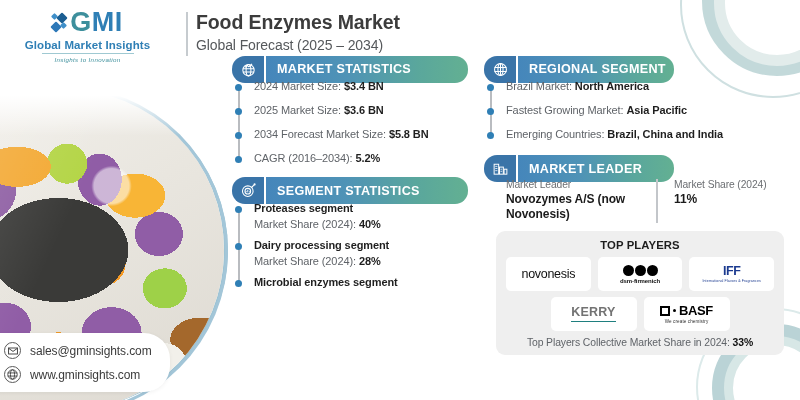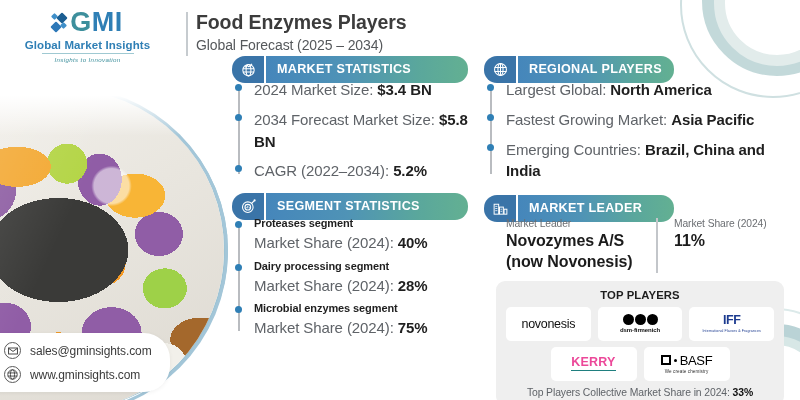--- a/index.html
+++ b/index.html
@@ -122,57 +122,57 @@
   .bullets::before {
     content:""; position:absolute; left:5.5px; top:8px; bottom:8px; width:2px;
     background:#b9bcc0;
   }
   .bullet { position:relative; margin-bottom:8px; }
   .bullet:last-child { margin-bottom:0; }
   .bullet::before {
     content:""; position:absolute; left:-19.5px; top:5px; width:7px; height:7px;
     border-radius:50%; background:#2f7fb5;
   }
-  .b-line { font-size:15px; color:#5f6368; letter-spacing:-.1px; line-height:1.45; }
+  .b-line { font-size:11px; color:#5f6368; letter-spacing:-.1px; line-height:1.45; }
   .b-line b { color:#1f1f1f; font-weight:700; }
   .b-title { font-size:11px; font-weight:700; color:#1f1f1f; letter-spacing:-.1px; line-height:1.45; }
   .seg-bullet { margin-bottom:5px; }
 
   
   .leader-body { display:flex; padding-left:22px; gap:0; }
   .leader-col { flex:0 0 150px; }
   .leader-col.second { padding-left:16px; border-left:2px solid #c3c6ca; }
   .ml-label { font-size:10.3px; color:#6b6e72; letter-spacing:-.1px; margin-bottom:2px; }
-  .ml-value { font-size:16px; font-weight:700; color:#1b1b1b; line-height:1.3; letter-spacing:-.1px; }
+  .ml-value { font-size:12px; font-weight:700; color:#1b1b1b; line-height:1.3; letter-spacing:-.1px; }
 
   
   .players-card {
     margin-top:8px; margin-left:12px; width:288px;
     background:#efefef; border-radius:9px; padding:8px 10px 7px;
   }
   .players-title { text-align:center; font-size:11.3px; font-weight:700; color:#1d1d1d; letter-spacing:.1px; margin-bottom:6px; }
   .logo-row { display:flex; justify-content:center; gap:7px; margin-bottom:6px; }
   .logo-box {
     background:#fff; border-radius:5px; height:34px; display:flex; flex-direction:column;
     align-items:center; justify-content:center; padding:4px 6px;
   }
   .lb-1 { width:86px; } .lb-2 { width:86px; } .lb-3 { width:86px; }
   .lb-4 { width:86px; } .lb-5 { width:86px; }
   .t-novonesis { font-size:12.5px; color:#111; letter-spacing:-.3px; font-weight:400; }
   .dsm-dots { display:flex; gap:1px; align-items:center; }
   .dsm-dot { width:11px; height:11px; border-radius:50%; background:#000; }
   .t-dsm { font-size:6px; color:#111; font-weight:700; margin-top:2px; letter-spacing:-.1px; }
   .t-iff { font-size:12.5px; font-weight:800; color:#1b3a8f; letter-spacing:-.5px; line-height:1; }
   .t-iff-sub { font-size:3.6px; color:#1b3a8f; letter-spacing:.1px; margin-top:2px; }
-  .t-kerry { font-size:12.5px; font-weight:800; color:#ec4899; letter-spacing:.2px; line-height:1;
+  .t-kerry { font-size:12.5px; font-weight:800; color:#737373; letter-spacing:.2px; line-height:1;
              border-bottom:1.6px solid #1f7f7f; padding-bottom:2px; }
   .basf-row { display:flex; align-items:center; gap:3px; }
   .basf-sq { width:10px; height:10px; border:2.4px solid #000; background:#fff; }
   .basf-dot { width:3px; height:3px; border-radius:50%; background:#000; }
-  .t-basf { font-size:13px; font-weight:400; color:#000; letter-spacing:-.4px; line-height:1; }
+  .t-basf { font-size:13px; font-weight:700; color:#000; letter-spacing:-.4px; line-height:1; }
   .t-basf-sub { font-size:4.6px; color:#333; margin-top:2px; letter-spacing:.1px; }
   .players-foot { text-align:center; font-size:10.4px; color:#5f6368; letter-spacing:-.1px; }
   .players-foot b { color:#111; font-weight:700; }
 </style>
 </head>
 <body>
 
 <div class="canvas">
 
   <div class="arc arc-tr-2"></div>
@@ -202,21 +202,21 @@
           </span>
       </span>
       <span class="gmi-text"><span class="g-g">G</span><span class="g-m">M</span><span class="g-i">I</span></span>
     </div>
     <div class="logo-name">Global Market Insights</div>
     <div class="logo-tag">Insights to Innovation</div>
   </div>
 
   <div class="title-divider"></div>
   <div class="title-wrap">
-    <div class="main-title">Food Enzymes Players</div>
+    <div class="main-title">Food Enzymes Market</div>
     <div class="sub-title">Global Forecast (2025 – 2034)</div>
   </div>
 
   <div class="col-left">
 
     <div>
       <div class="pill-head">
         <span class="pill-icon">
           <svg width="17" height="17" viewBox="0 0 24 24" fill="none" stroke="#ffffff" stroke-width="1.5">
             <circle cx="12" cy="13" r="8"></circle>
@@ -225,24 +225,27 @@
             <path d="M7 9l3-3 2.6 2.2L17 4" stroke="#ffffff" stroke-width="1.6"></path>
           </svg>
         </span>
         <span class="pill-label">MARKET STATISTICS</span>
       </div>
       <div class="bullets">
         <div class="bullet">
           <div class="b-line"><span>2024 Market Size:</span> <b>$3.4 BN</b></div>
         </div>
         <div class="bullet">
+          <div class="b-line"><span>2025 Market Size:</span> <b>$3.6 BN</b></div>
+        </div>
+        <div class="bullet">
           <div class="b-line"><span>2034 Forecast Market Size:</span> <b>$5.8 BN</b></div>
         </div>
         <div class="bullet">
-          <div class="b-line"><span>CAGR (2022–2034):</span> <b>5.2%</b></div>
+          <div class="b-line"><span>CAGR (2016–2034):</span> <b>5.2%</b></div>
         </div>
       </div>
     </div>
 
     <div style="margin-top:17px;">
       <div class="pill-head">
         <span class="pill-icon">
           <svg width="17" height="17" viewBox="0 0 24 24" fill="none" stroke="#ffffff" stroke-width="1.5">
             <circle cx="11" cy="13" r="7.5"></circle>
               <circle cx="11" cy="13" r="4"></circle>
@@ -257,42 +260,41 @@
         <div class="bullet seg-bullet">
           <div class="b-title">Proteases segment</div>
           <div class="b-line"><span>Market Share (2024):</span> <b>40%</b></div>
         </div>
         <div class="bullet seg-bullet">
           <div class="b-title">Dairy processing segment</div>
           <div class="b-line"><span>Market Share (2024):</span> <b>28%</b></div>
         </div>
         <div class="bullet seg-bullet">
           <div class="b-title">Microbial enzymes segment</div>
-          <div class="b-line"><span>Market Share (2024):</span> <b>75%</b></div>
         </div>
       </div>
     </div>
   </div>
 
   <div class="col-right">
 
     <div>
       <div class="pill-head" style="width:190px;">
         <span class="pill-icon">
           <svg width="17" height="17" viewBox="0 0 24 24" fill="none" stroke="#ffffff" stroke-width="1.5">
             <circle cx="12" cy="12" r="8.4"></circle>
               <ellipse cx="12" cy="12" rx="3.6" ry="8.4"></ellipse>
             <path d="M3.6 9.2h16.8M3.6 14.8h16.8M12 3.6v16.8"></path>
           </svg>
         </span>
-        <span class="pill-label">REGIONAL PLAYERS</span>
+        <span class="pill-label">REGIONAL SEGMENT</span>
       </div>
       <div class="bullets">
         <div class="bullet">
-          <div class="b-line"><span>Largest Global:</span> <b>North America</b></div>
+          <div class="b-line"><span>Brazil Market:</span> <b>North America</b></div>
         </div>
         <div class="bullet">
           <div class="b-line"><span>Fastest Growing Market:</span> <b>Asia Pacific</b></div>
         </div>
         <div class="bullet">
           <div class="b-line"><span>Emerging Countries:</span> <b>Brazil, China and India</b></div>
         </div>
       </div>
     </div>
 

